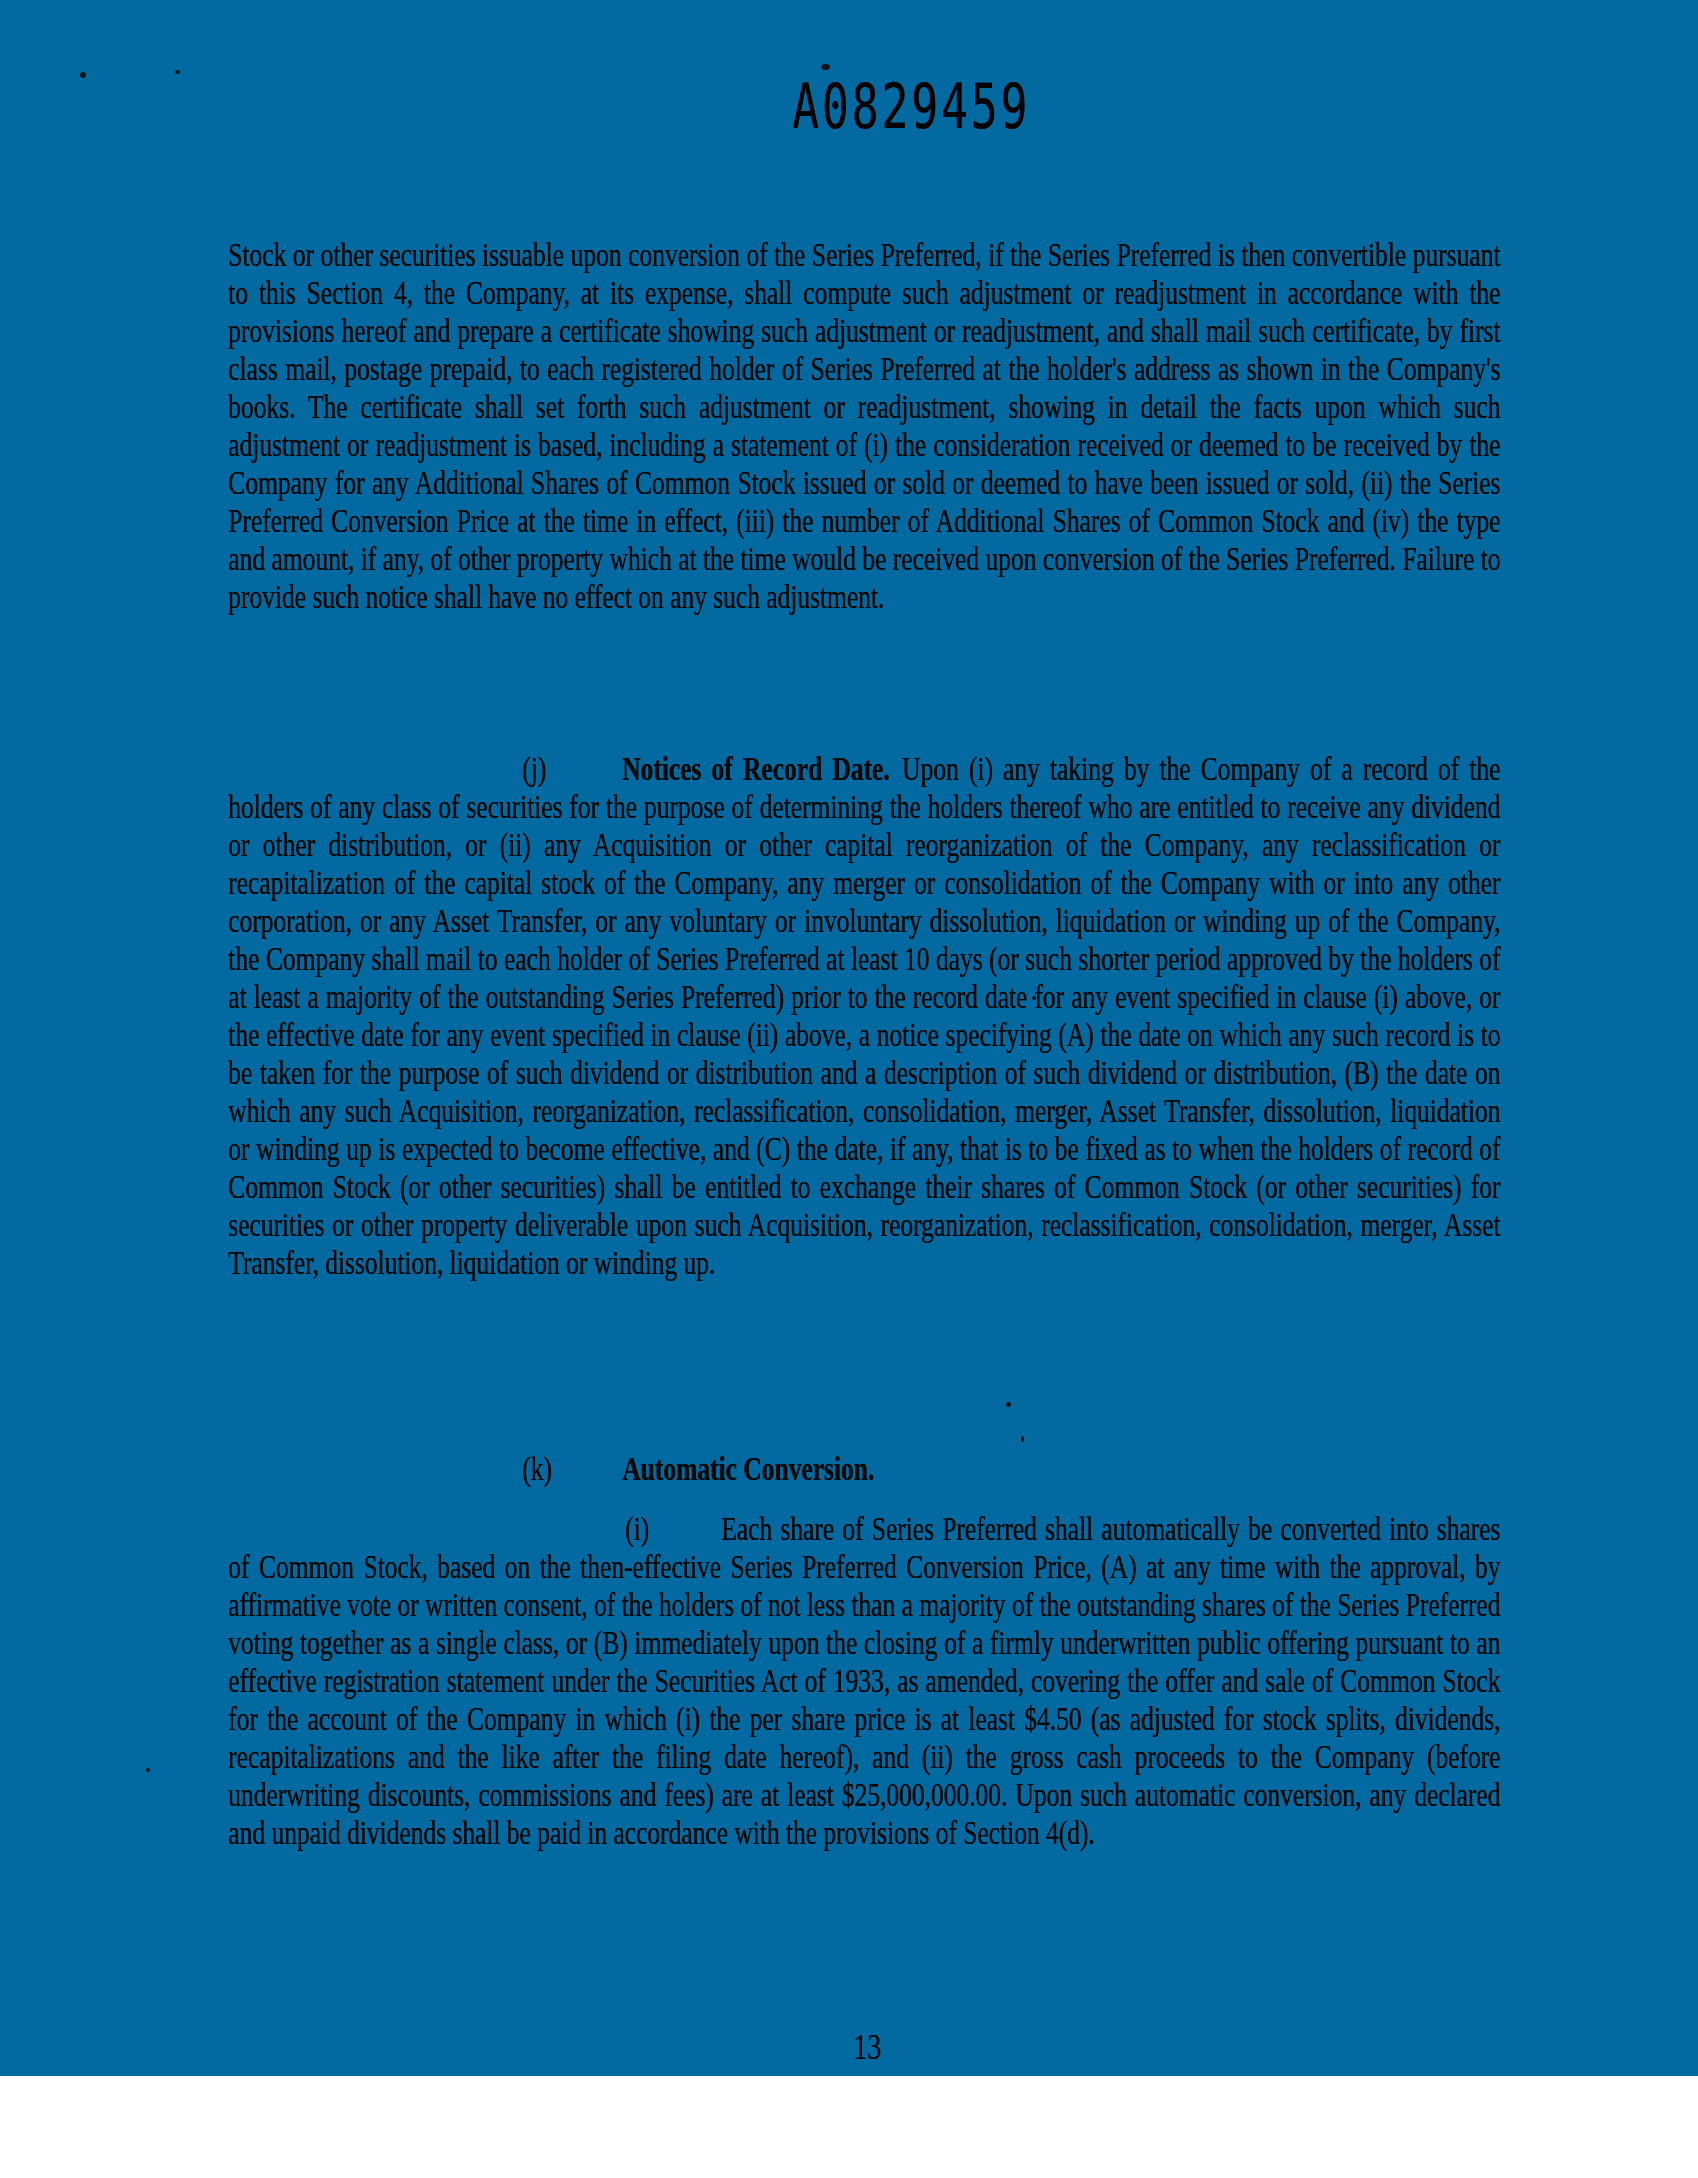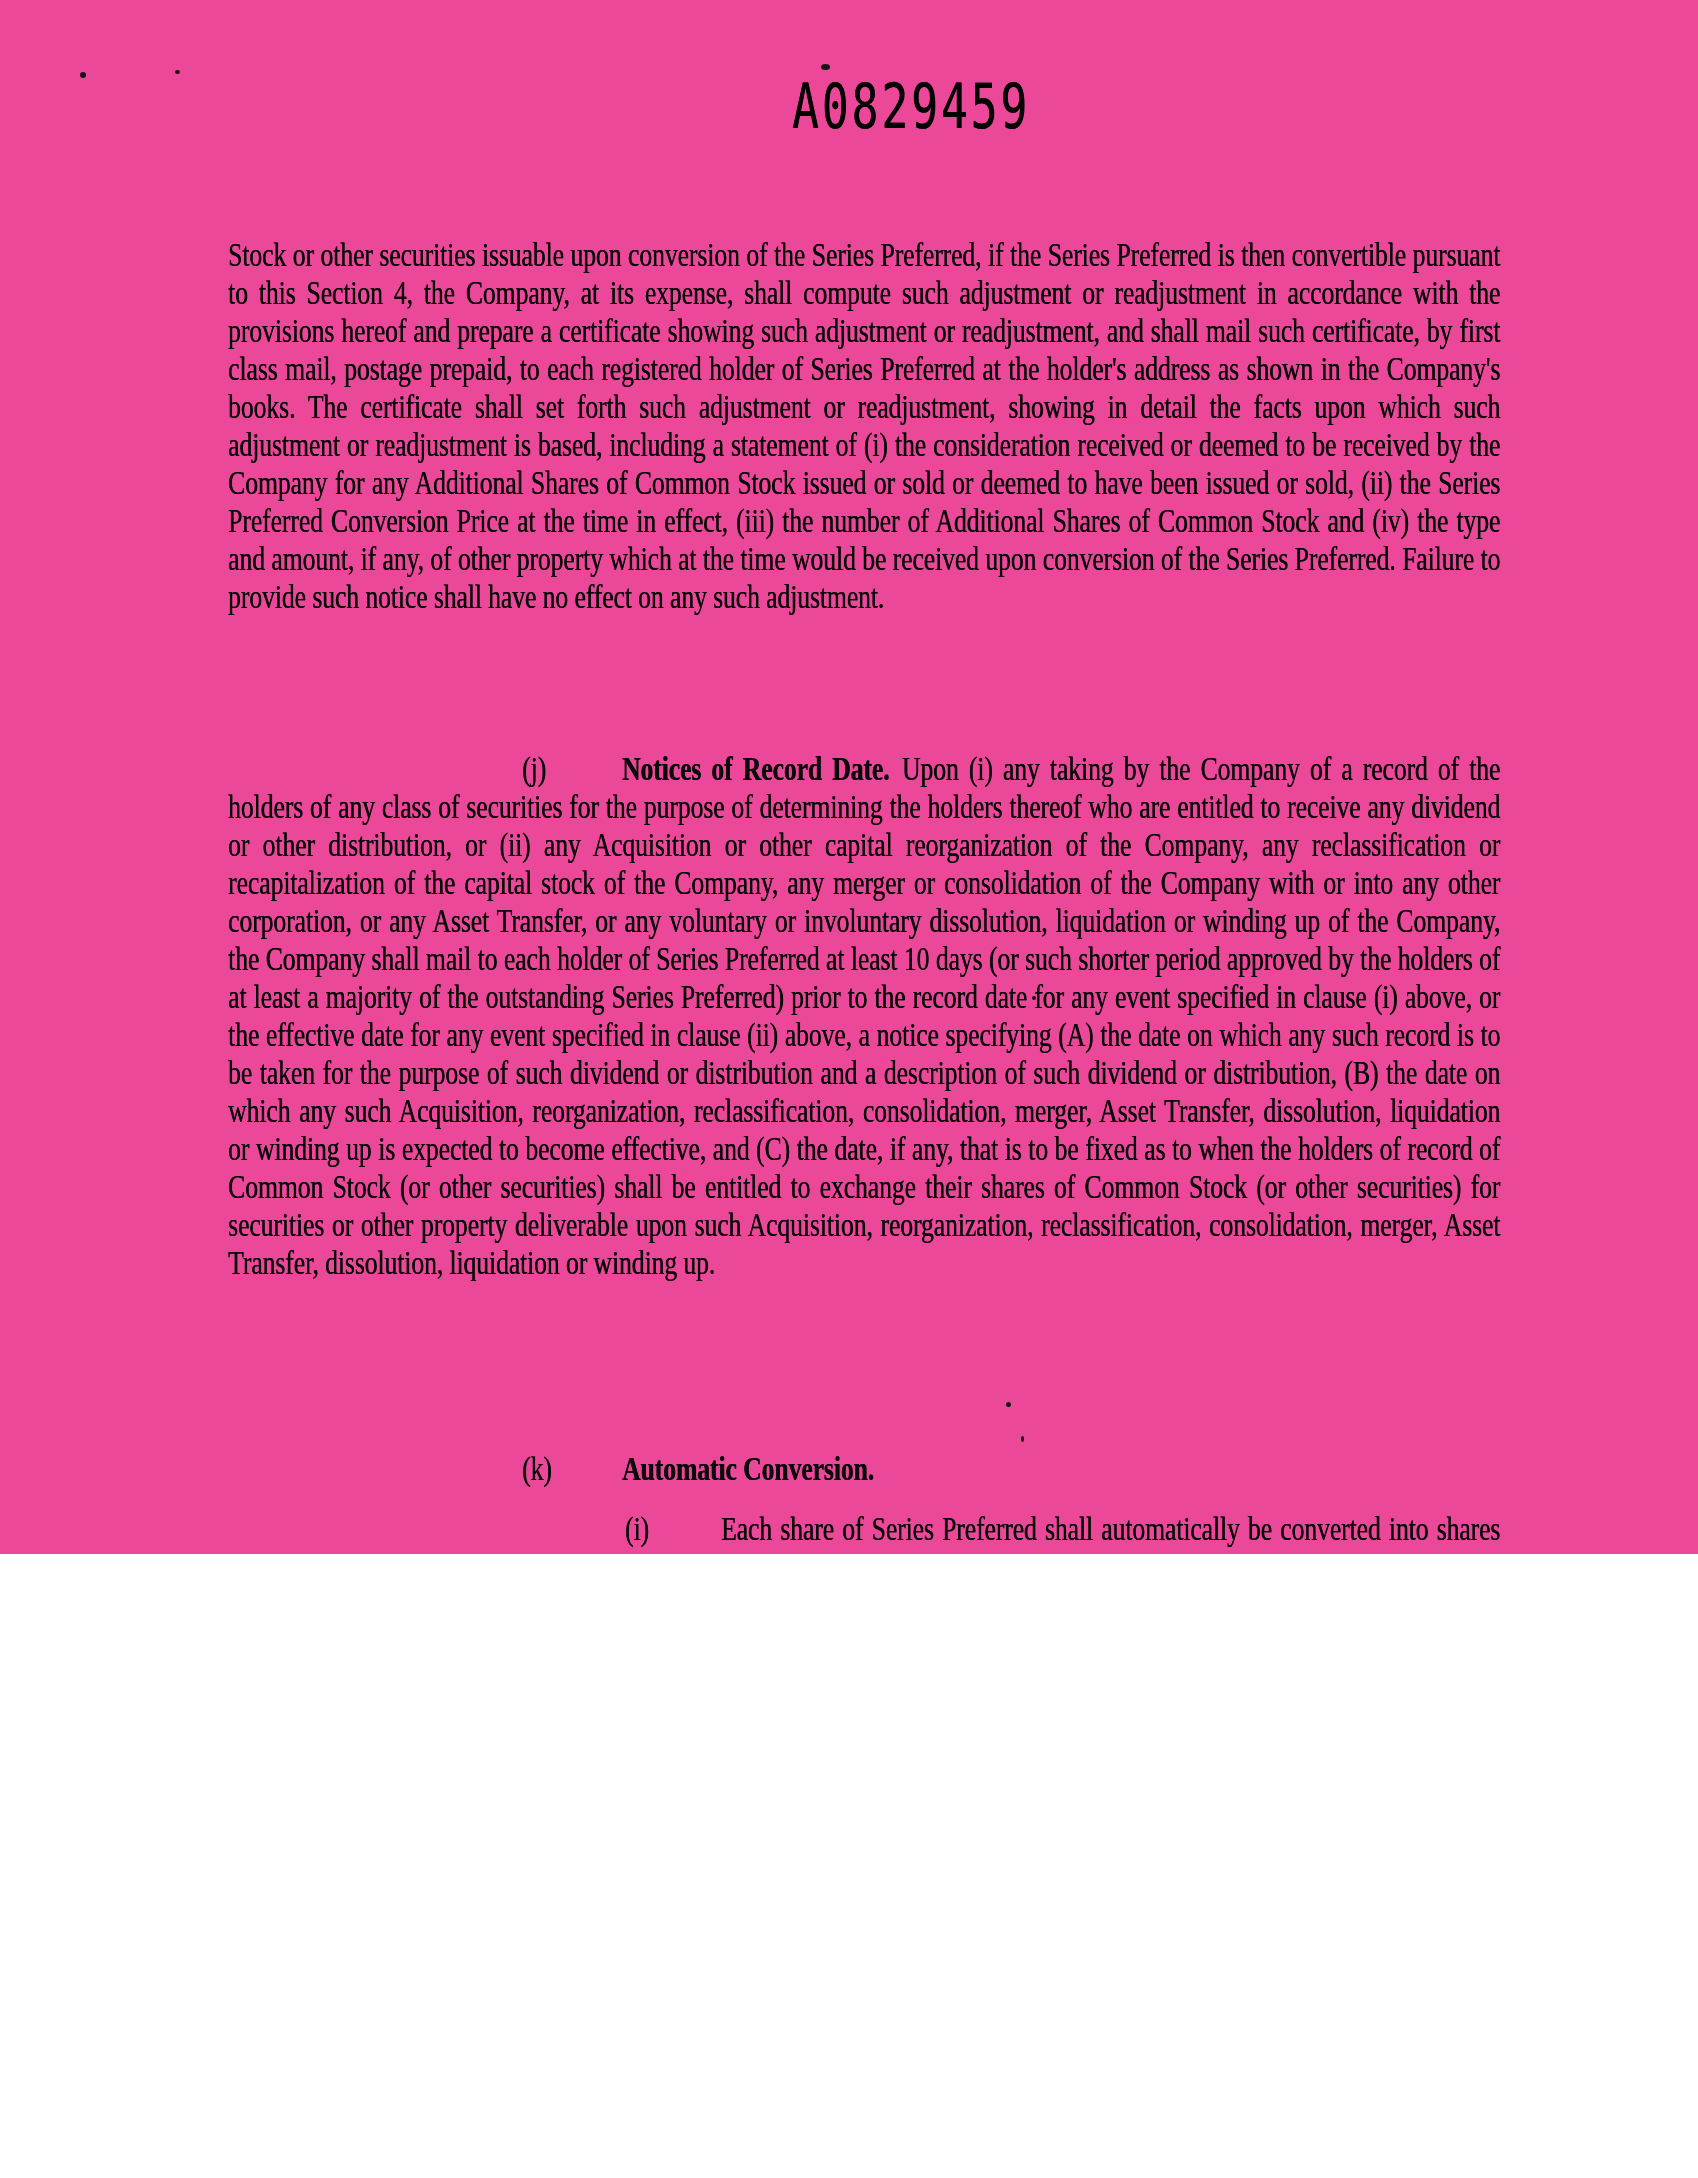--- a/index.html
+++ b/index.html
@@ -1,20 +1,20 @@
 <!DOCTYPE html>
 <html><head>
 <meta charset="utf-8">
 <style>
   html, body { margin: 0; padding: 0; background: #ffffff; }
   .page {
     position: relative;
     width: 1698px;
-    height: 1554px;
-    background: #ec4899;
+    height: 2076px;
+    background: #0369a1;
     overflow: hidden;
     font-family: "Liberation Serif", "DejaVu Serif", serif;
     color: #0a0a0a;
   }
   
   .para {
     position: absolute;
     left: 228px;
     width: 1631px;
     transform: scaleX(0.78);

